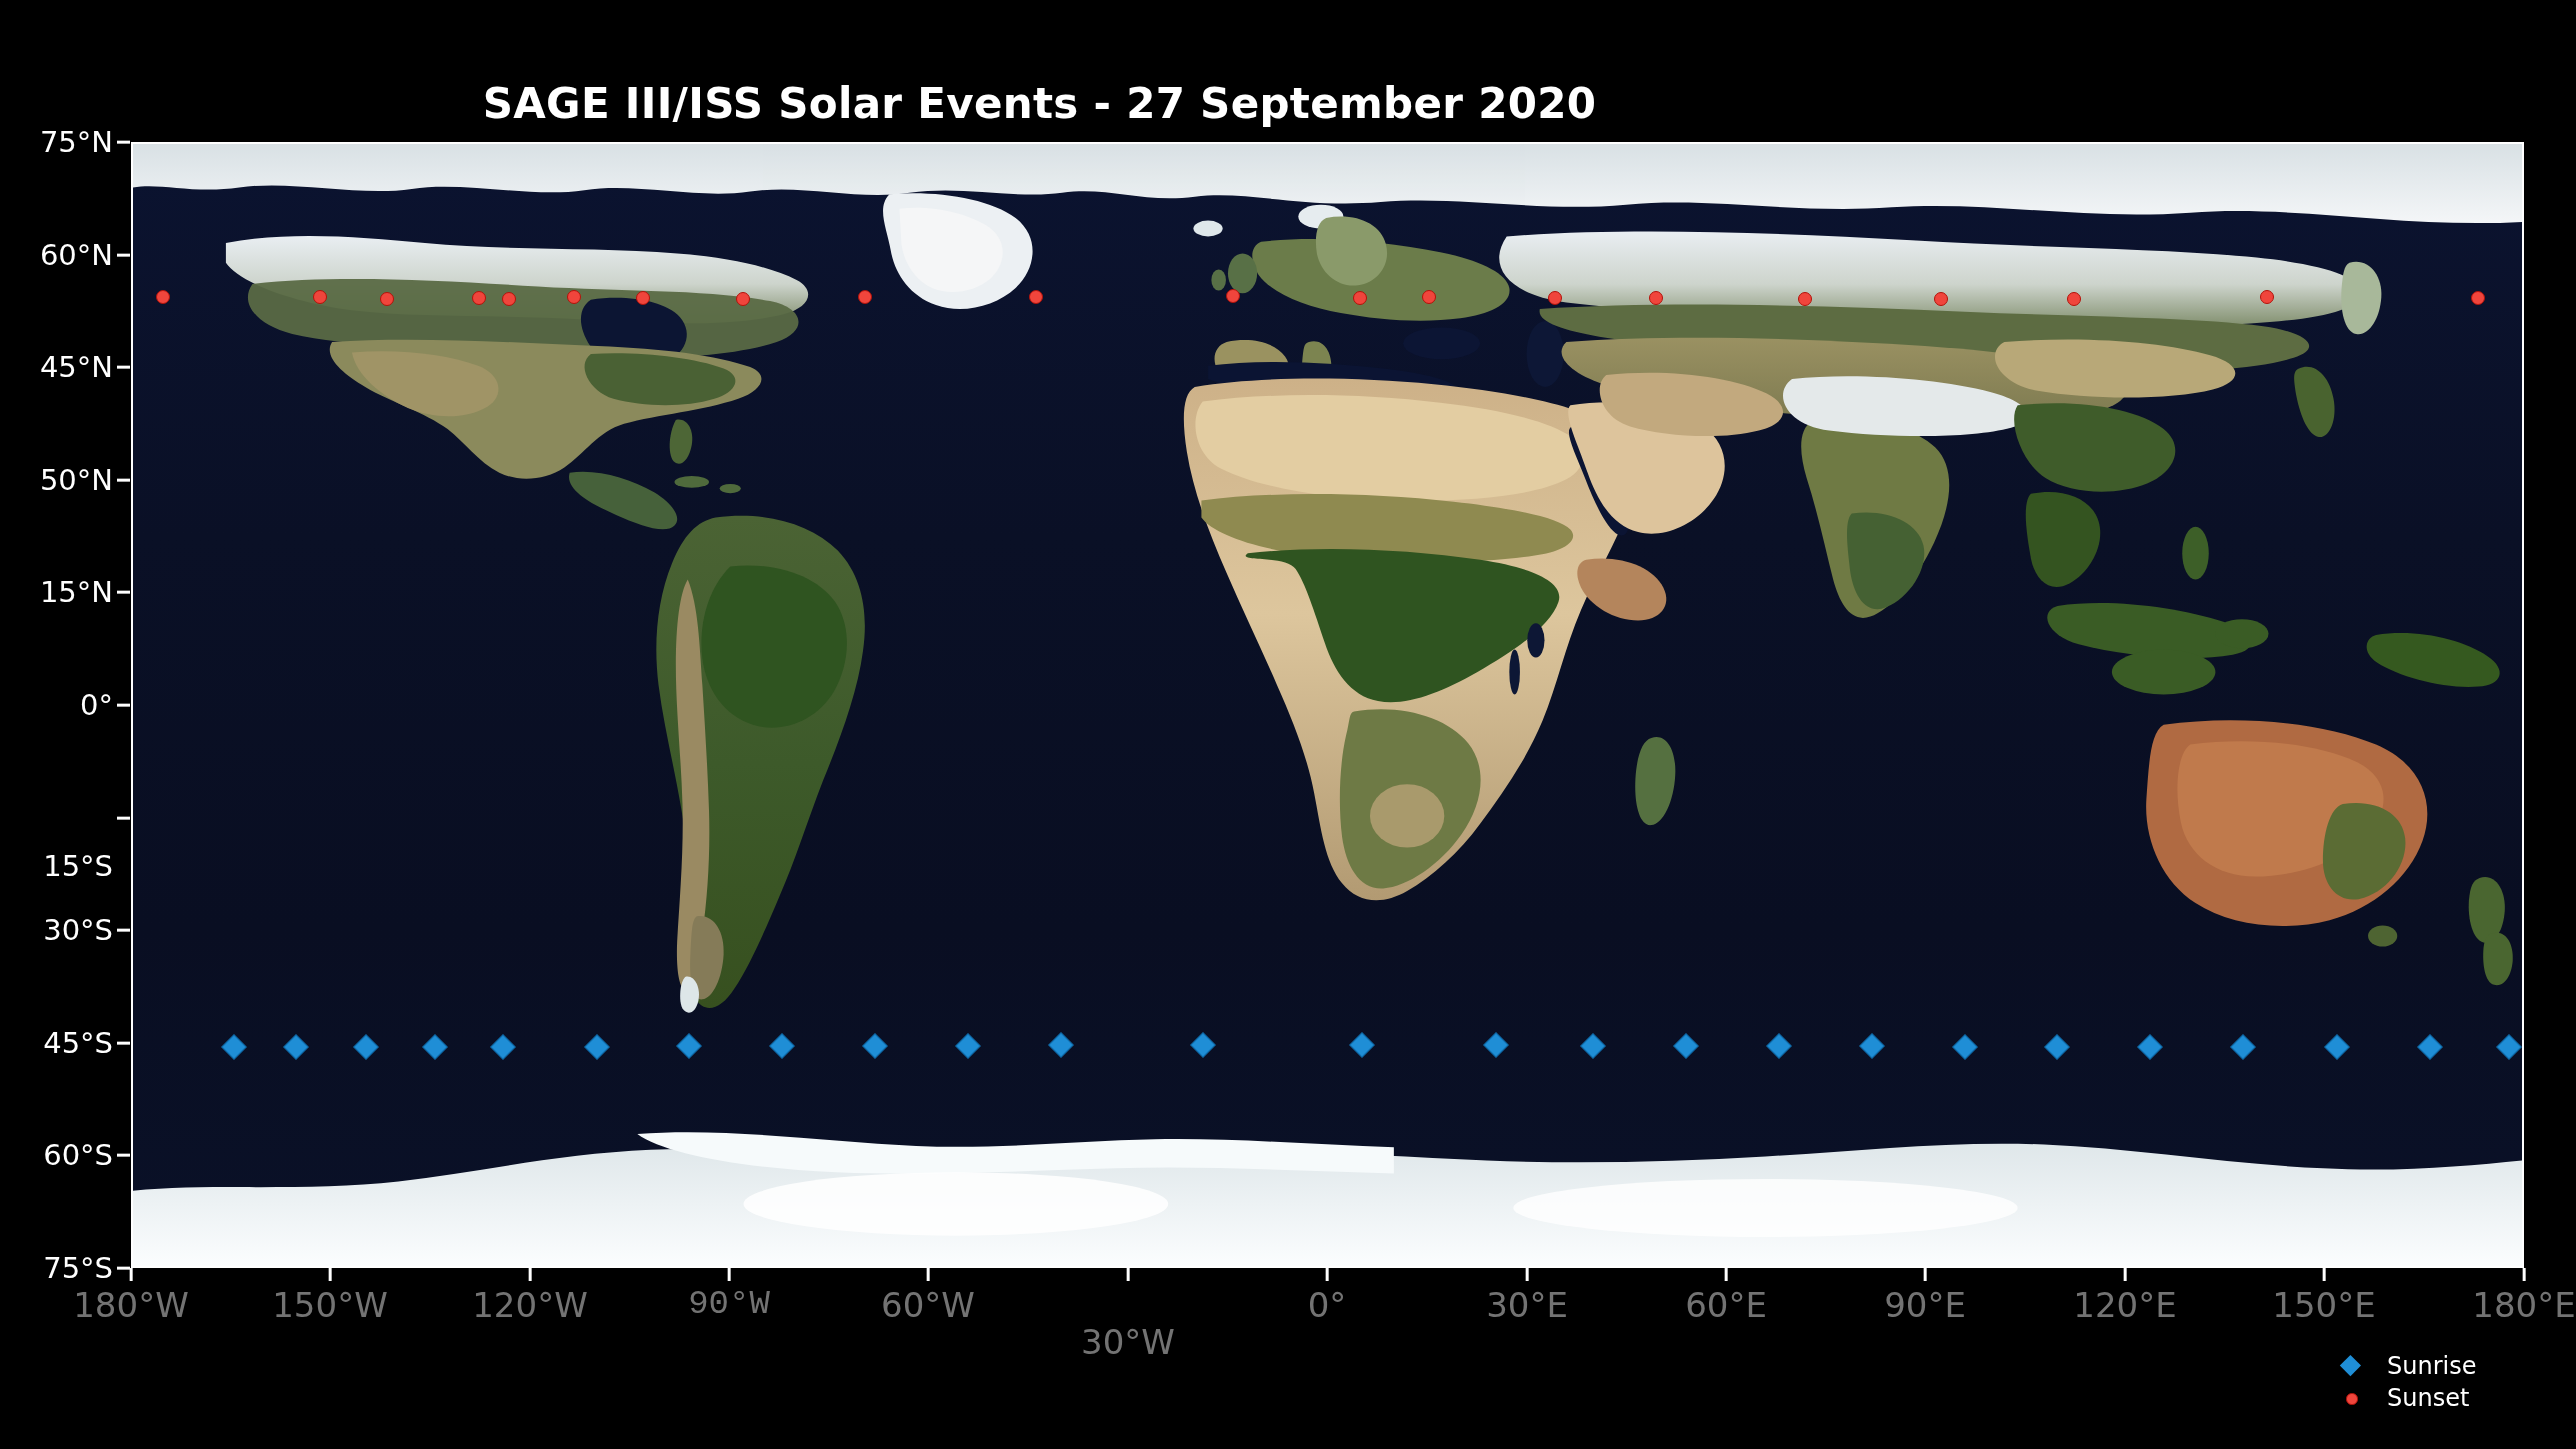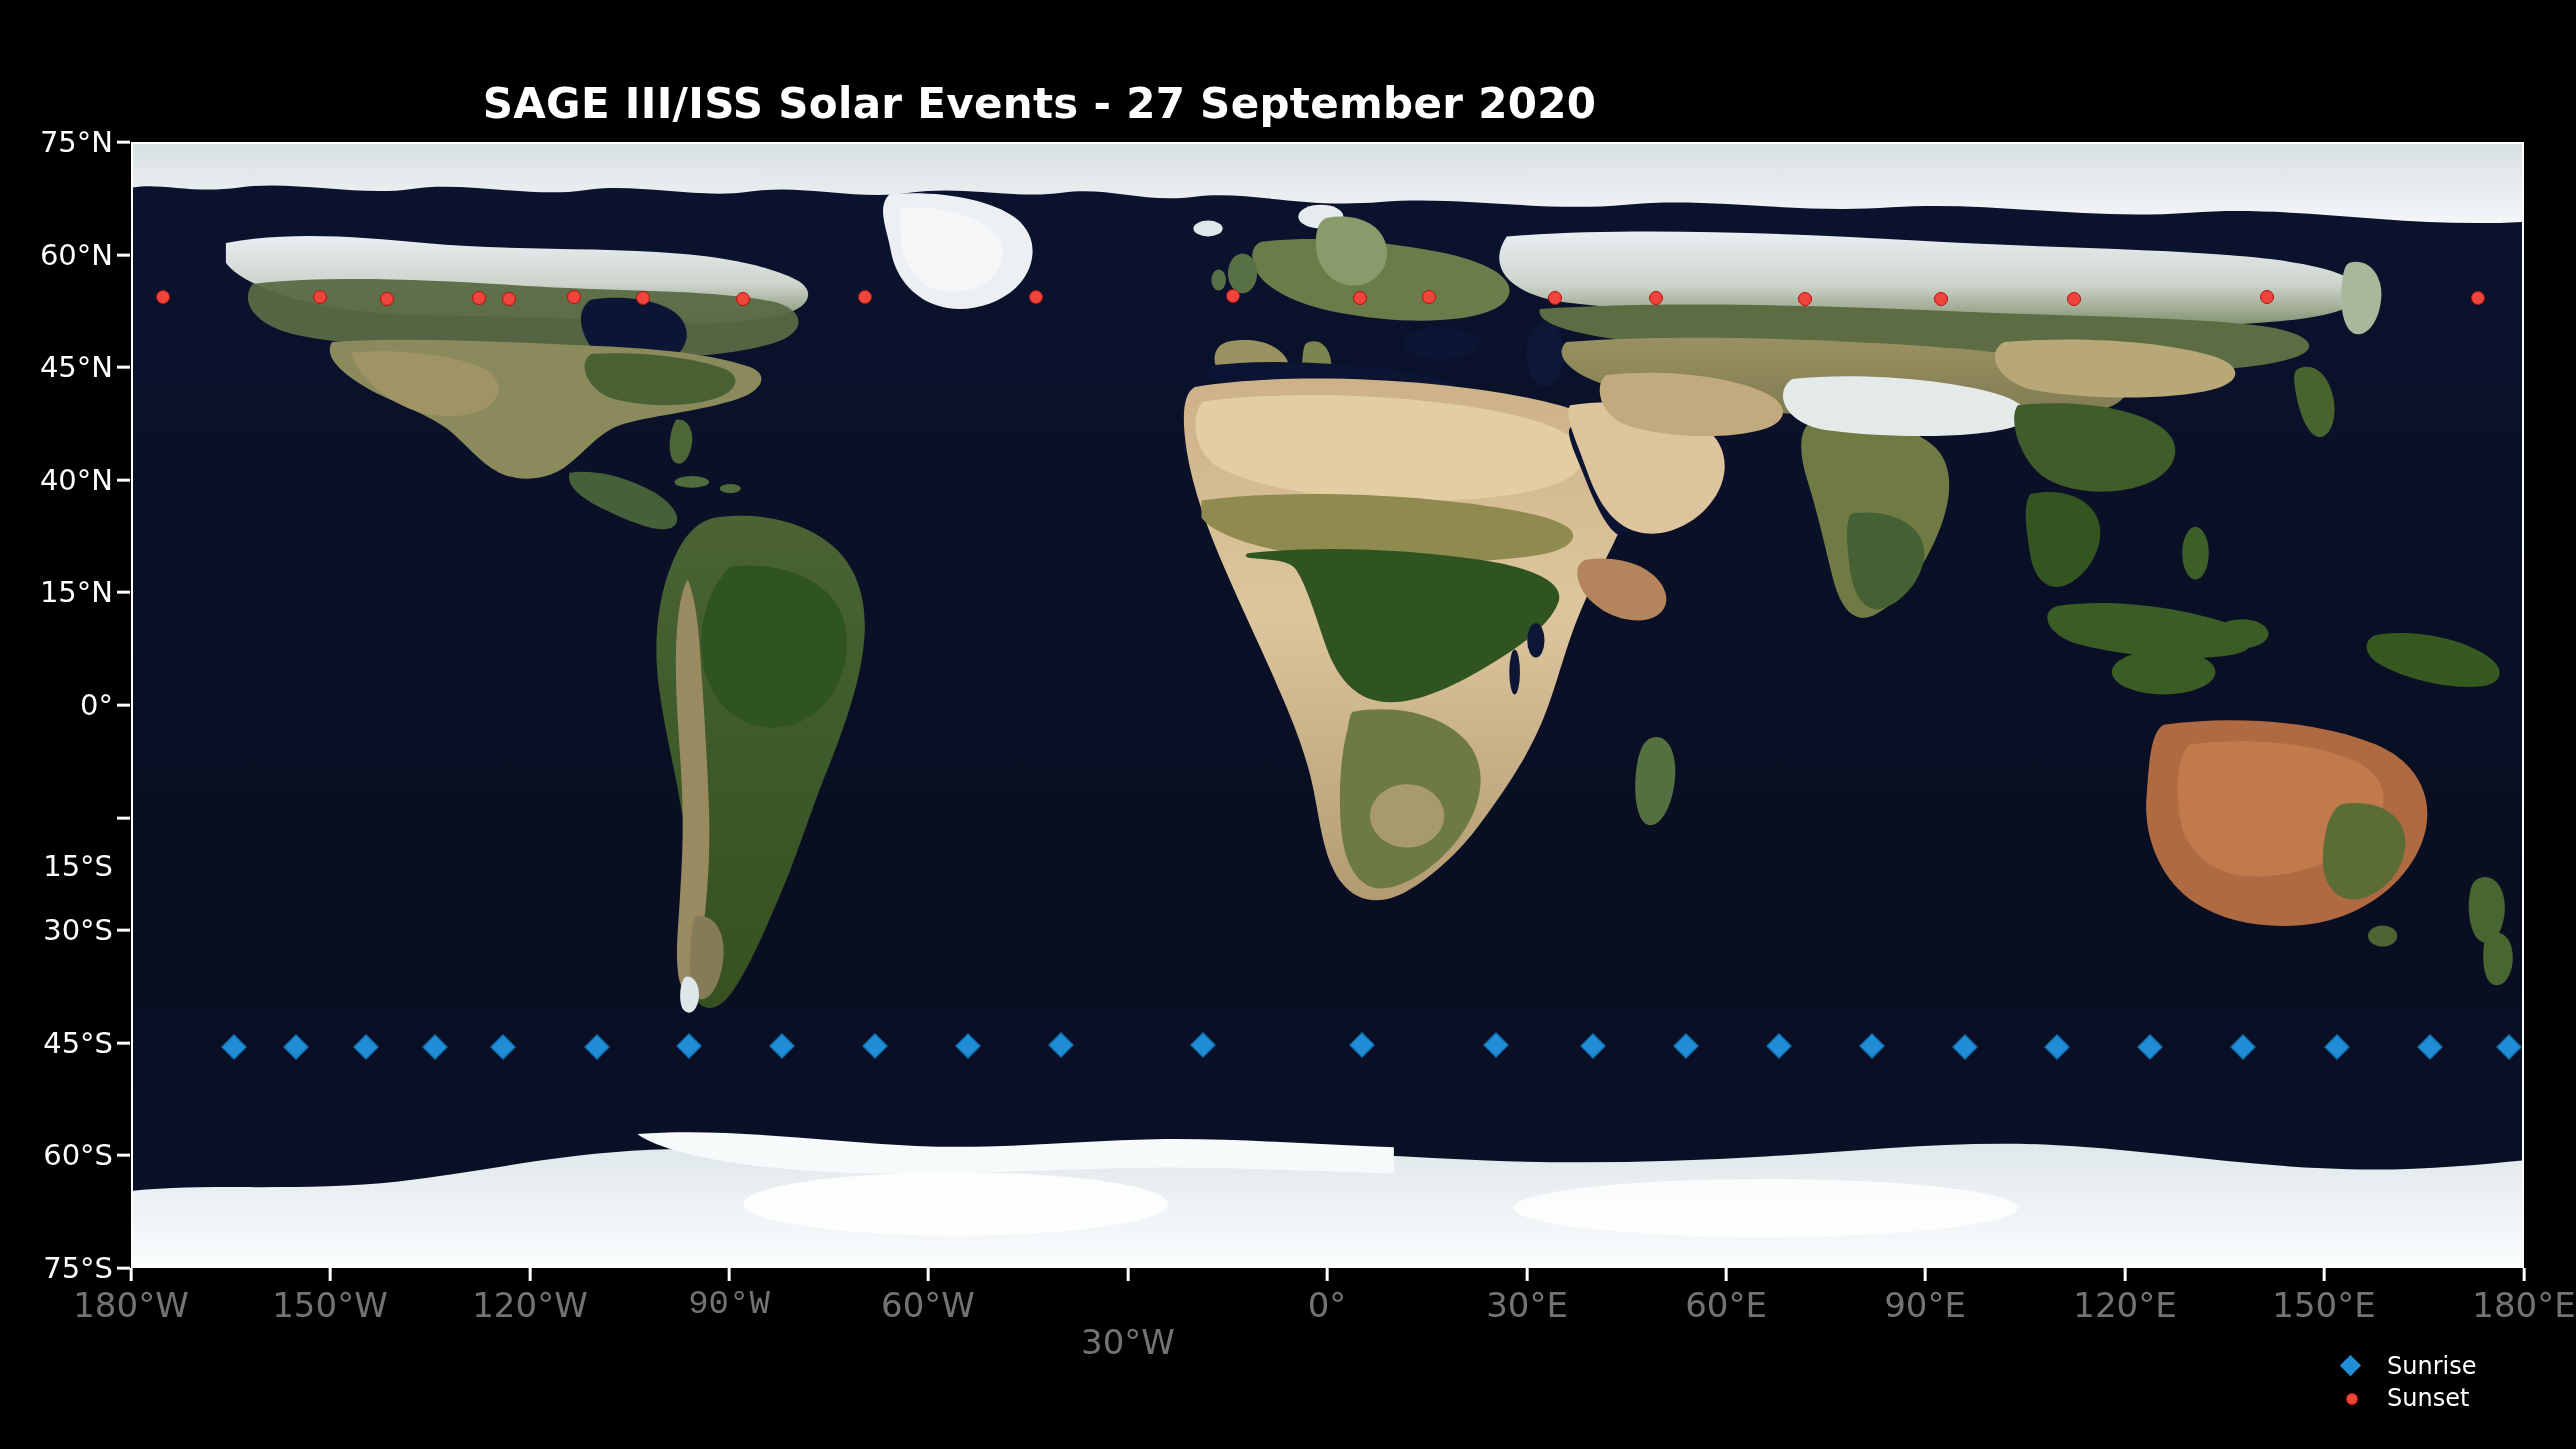--- a/index.html
+++ b/index.html
@@ -415,21 +415,21 @@
     </div>
 </div>
 
 <div id="yaxis">
     <div class="ytick-label" style="right: 2463px; top: 142px;">75°N</div>
     <div class="ytick-mark" style="top: 142px;"></div>
     <div class="ytick-label" style="right: 2463px; top: 255px;">60°N</div>
     <div class="ytick-mark" style="top: 255px;"></div>
     <div class="ytick-label" style="right: 2463px; top: 367px;">45°N</div>
     <div class="ytick-mark" style="top: 367px;"></div>
-    <div class="ytick-label" style="right: 2463px; top: 480px;">40°N</div>
+    <div class="ytick-label" style="right: 2463px; top: 480px;">50°N</div>
     <div class="ytick-mark" style="top: 480px;"></div>
     <div class="ytick-label" style="right: 2463px; top: 592px;">15°N</div>
     <div class="ytick-mark" style="top: 592px;"></div>
     <div class="ytick-label" style="right: 2463px; top: 705px;">0°</div>
     <div class="ytick-mark" style="top: 705px;"></div>
     <div class="ytick-label" style="right: 2463px; top: 818px; margin-top: 48px;">15°S</div>
     <div class="ytick-mark" style="top: 818px;"></div>
     <div class="ytick-label" style="right: 2463px; top: 930px;">30°S</div>
     <div class="ytick-mark" style="top: 930px;"></div>
     <div class="ytick-label" style="right: 2463px; top: 1043px;">45°S</div>

